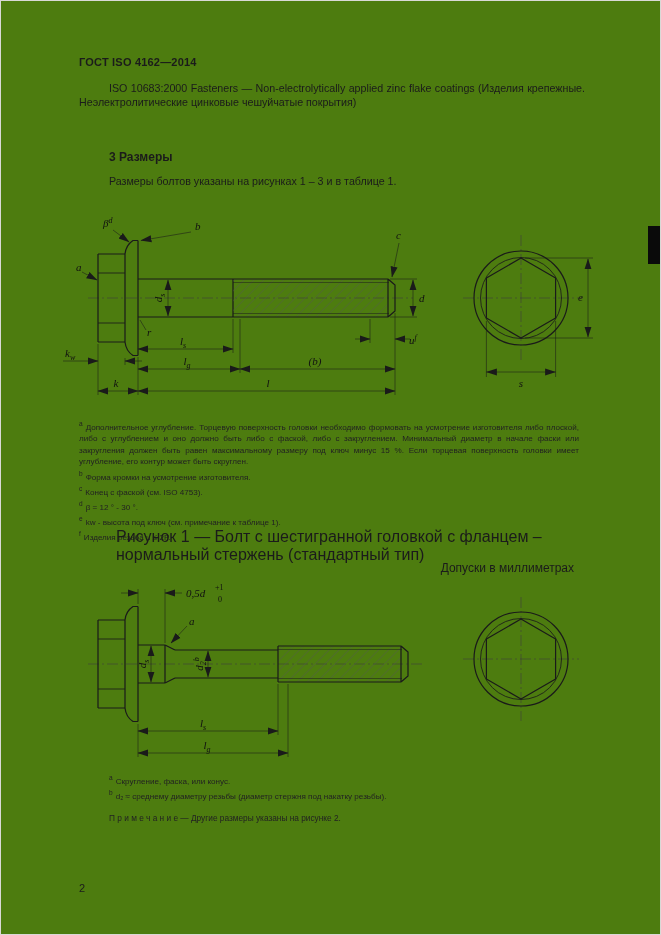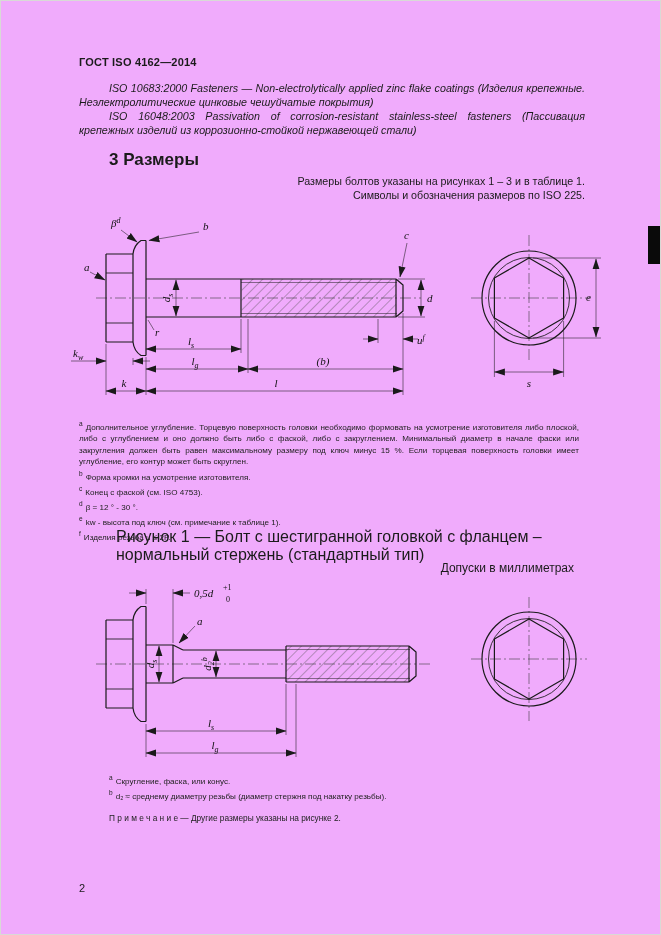--- a/index.html
+++ b/index.html
@@ -1,29 +1,29 @@
 <!DOCTYPE html>
 <html><head>
 <meta charset="utf-8">
 <style>
   * { margin:0; padding:0; box-sizing:border-box; }
   html,body { background:#ffffff; }
   .page {
     position:relative; width:661px; height:935px; margin:0 auto;
-    background:#f0abfc; border:1px solid #d9d9d6; overflow:hidden;
+    background:#4d7c0f; border:1px solid #d9d9d6; overflow:hidden;
     font-family:"Liberation Sans", sans-serif; color:#1b1b1b;
   }
   .edge-tab { position:absolute; right:0; top:225px; width:12px; height:38px; background:#0a0a0a; }
   .hdr { position:absolute; left:78px; top:55px; font-size:11px; font-weight:bold; letter-spacing:0.2px; }
-  .intro { position:absolute; left:78px; top:80px; width:506px; font-size:10.7px; line-height:1.32; text-align:justify;font-style:italic; }
+  .intro { position:absolute; left:78px; top:80px; width:506px; font-size:10.7px; line-height:1.32; text-align:justify; }
   .intro p { text-indent:30px; }
-  .sec-title { position:absolute; left:108px; top:149px; font-size:17px; font-weight:bold; }
+  .sec-title { position:absolute; left:108px; top:149px; font-size:12px; font-weight:bold; }
   .sec-text { position:absolute; left:78px; top:173px; width:506px; font-size:10.7px; line-height:1.35; }
-  .sec-text p { text-indent:30px;text-align:right; }
-  .fig { position:absolute; left:50px; }
+  .sec-text p { text-indent:30px; }
+  .fig { position:absolute; left:42px; }
   .fig1 { top:212px; }
   .fig2 { top:578px; }
   .fn-block { position:absolute; font-size:8.1px; line-height:1.42; color:#222; }
   .fn1 { left:78px; top:418px; width:500px; }
   .fn2 { left:108px; top:772px; width:460px; }
   .fn { margin-bottom:1px; }
   .fn-justify { text-align:justify; }
   .fn sup { font-size:6.5px; margin-right:3px; }
   .note-line { position:absolute; left:108px; top:812px; font-size:8.3px; color:#222; }
   .caption { position:absolute; left:115px; width:480px; font-size:16px; }
@@ -47,28 +47,26 @@
 <body>
 
 <div class="page">
 
   <div class="edge-tab"></div>
 
   <div class="hdr">ГОСТ ISO 4162—2014</div>
 
   <div class="intro">
     <p>ISO 10683:2000 Fasteners — Non-electrolytically applied zinc flake coatings (Изделия крепежные. Неэлектролитические цинковые чешуйчатые покрытия)</p>
-    <p>ISO 16048:2003 Passivation of corrosion-resistant stainless-steel fasteners (Пассивация крепежных изделий из коррозионно-стойкой нержавеющей стали)</p>
   </div>
 
   <div class="sec-title">3 Размеры</div>
 
   <div class="sec-text">
     <p>Размеры болтов указаны на рисунках 1 – 3 и в таблице 1.</p>
-    <p>Символы и обозначения размеров по ISO 225.</p>
   </div>
 
   <div class="fig fig1">
     <svg width="560" height="200" viewBox="0 0 560 200">
       <defs>
         <pattern id="h1" patternUnits="userSpaceOnUse" width="7" height="7" patternTransform="rotate(45)">
           <line x1="0" y1="0" x2="0" y2="7" stroke="#555" stroke-width="0.8"></line>
         </pattern>
         <marker id="ae1" viewBox="0 0 10 8" markerWidth="11" markerHeight="9" refX="9.5" refY="4" orient="auto" markerUnits="userSpaceOnUse">
             <path d="M0,0.8 L10,4 L0,7.2 Z" fill="#1a1a1a"></path>

